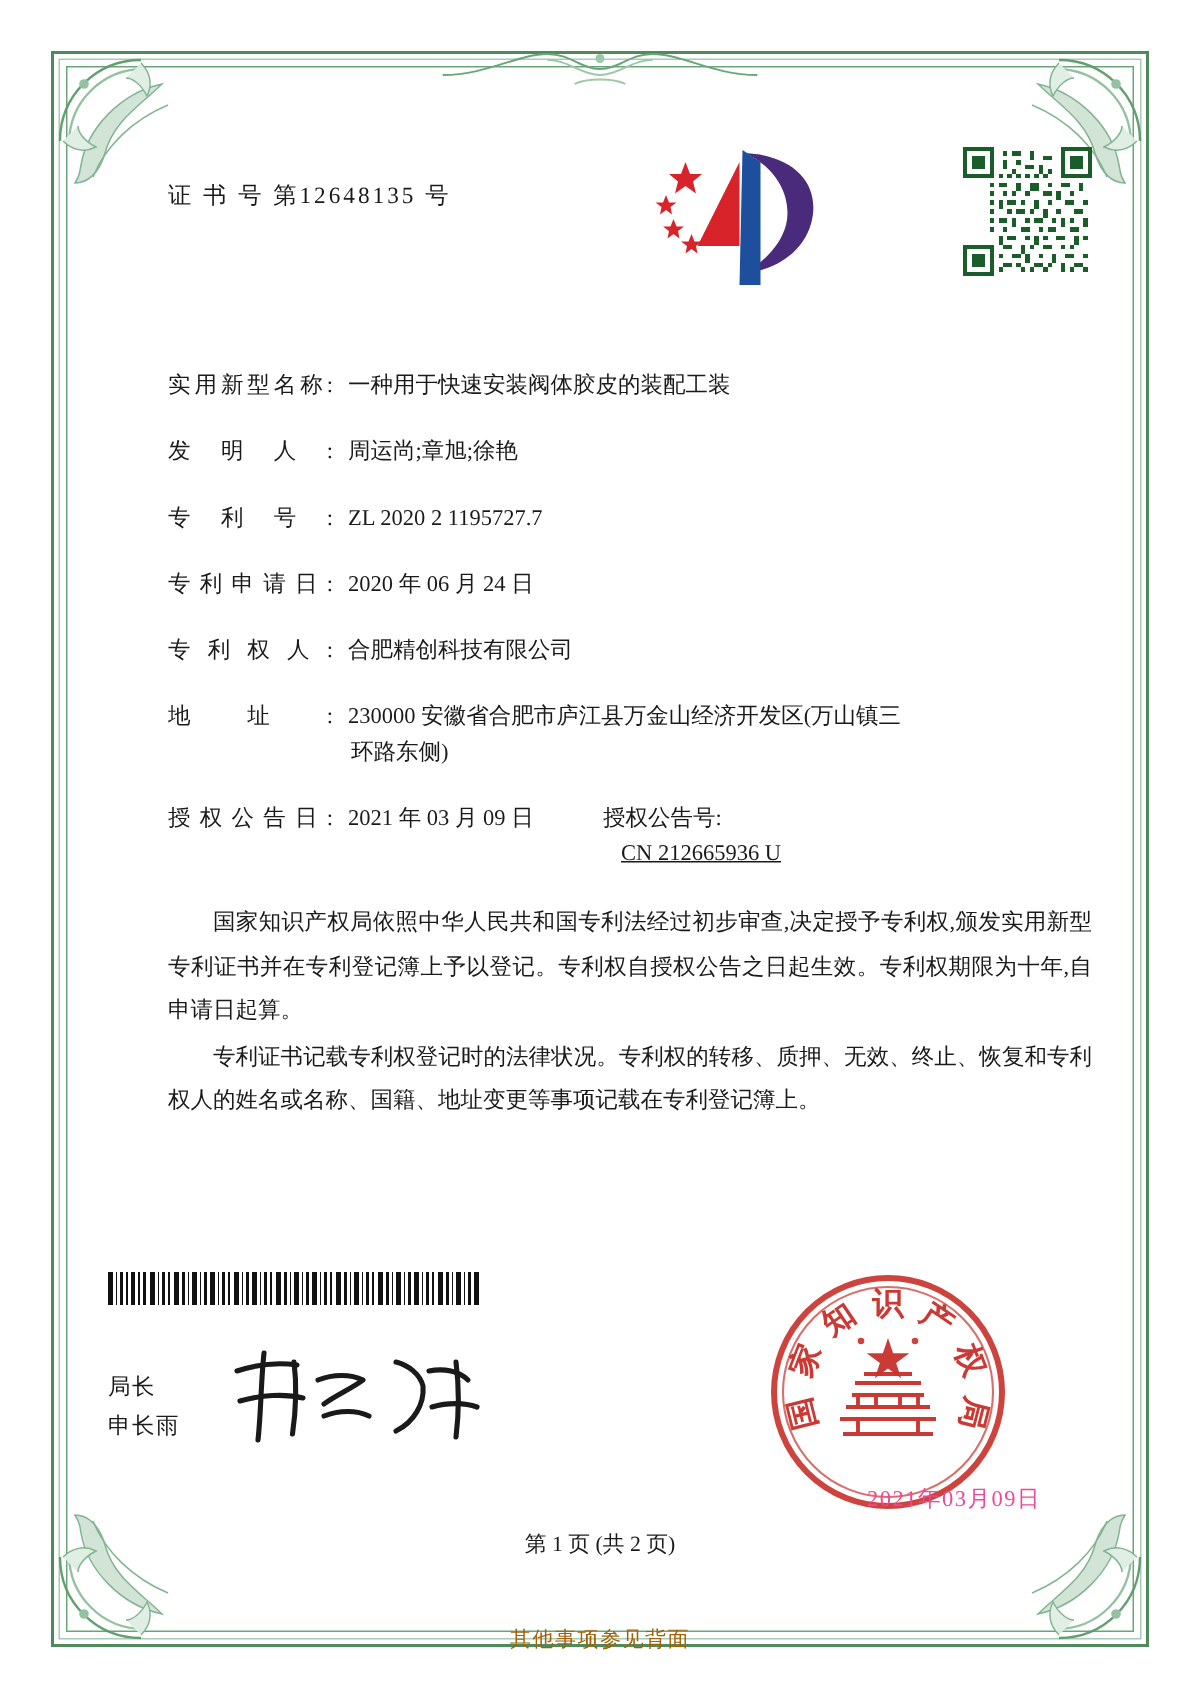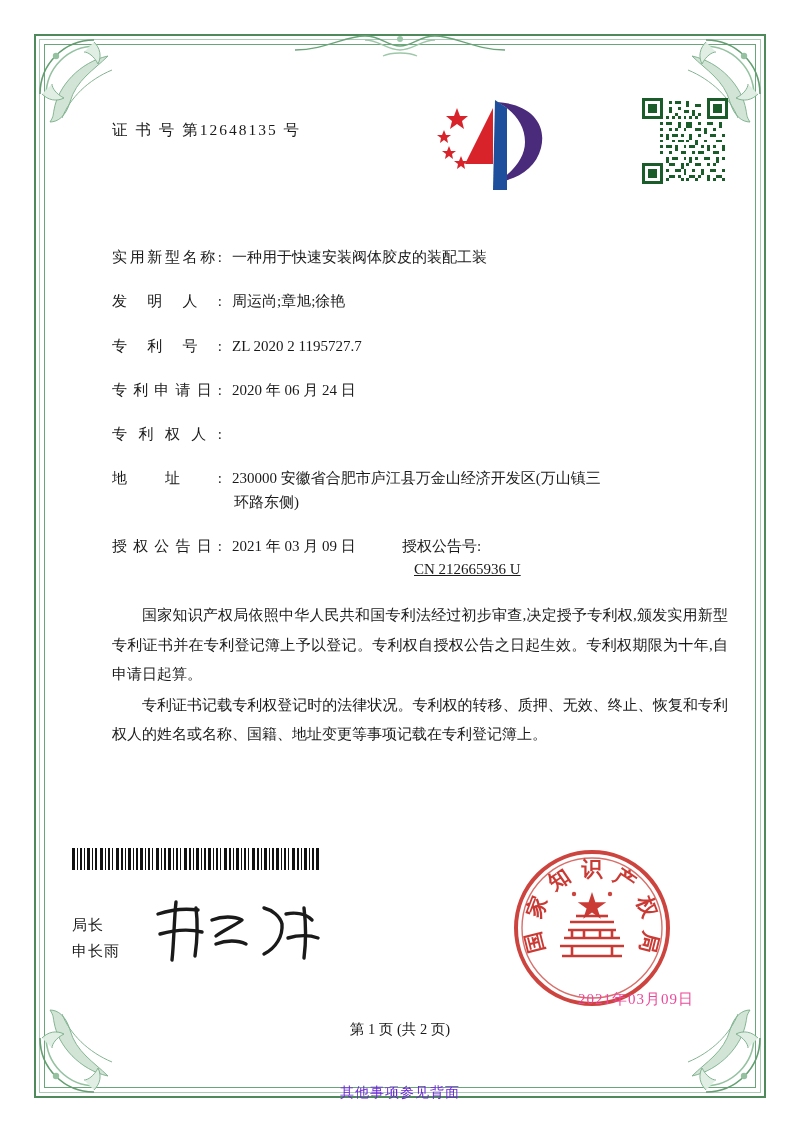--- a/index.html
+++ b/index.html
@@ -203,21 +203,21 @@
     top: 1020px;
     text-align: center;
     font-size: 14.5px;
   }
   .footnote {
     position: absolute;
     left: 0; right: 0;
     top: 1084px;
     text-align: center;
     font-size: 14px;
-    color: #6d28d9;
+    color: #a16207;
     letter-spacing: 1px;
   }
 </style>
 </head>
 <body>
 
 <div class="page">
 
   <div class="border-outer"></div>
   <div class="border-hair"></div>
@@ -484,20 +484,21 @@
       </div>
 
       <div class="field">
         <div class="f-label">
           <span>专</span>
             <span>利</span>
             <span>权</span>
             <span>人</span>
             <span>:</span>
         </div>
+        <div class="f-value">合肥精创科技有限公司</div>
       </div>
 
       <div class="field">
         <div class="f-label">
           <span>地</span>
             <span>址</span>
             <span>:</span>
         </div>
         <div class="f-value">
           <span>230000 安徽省合肥市庐江县万金山经济开发区(万山镇三</span>

